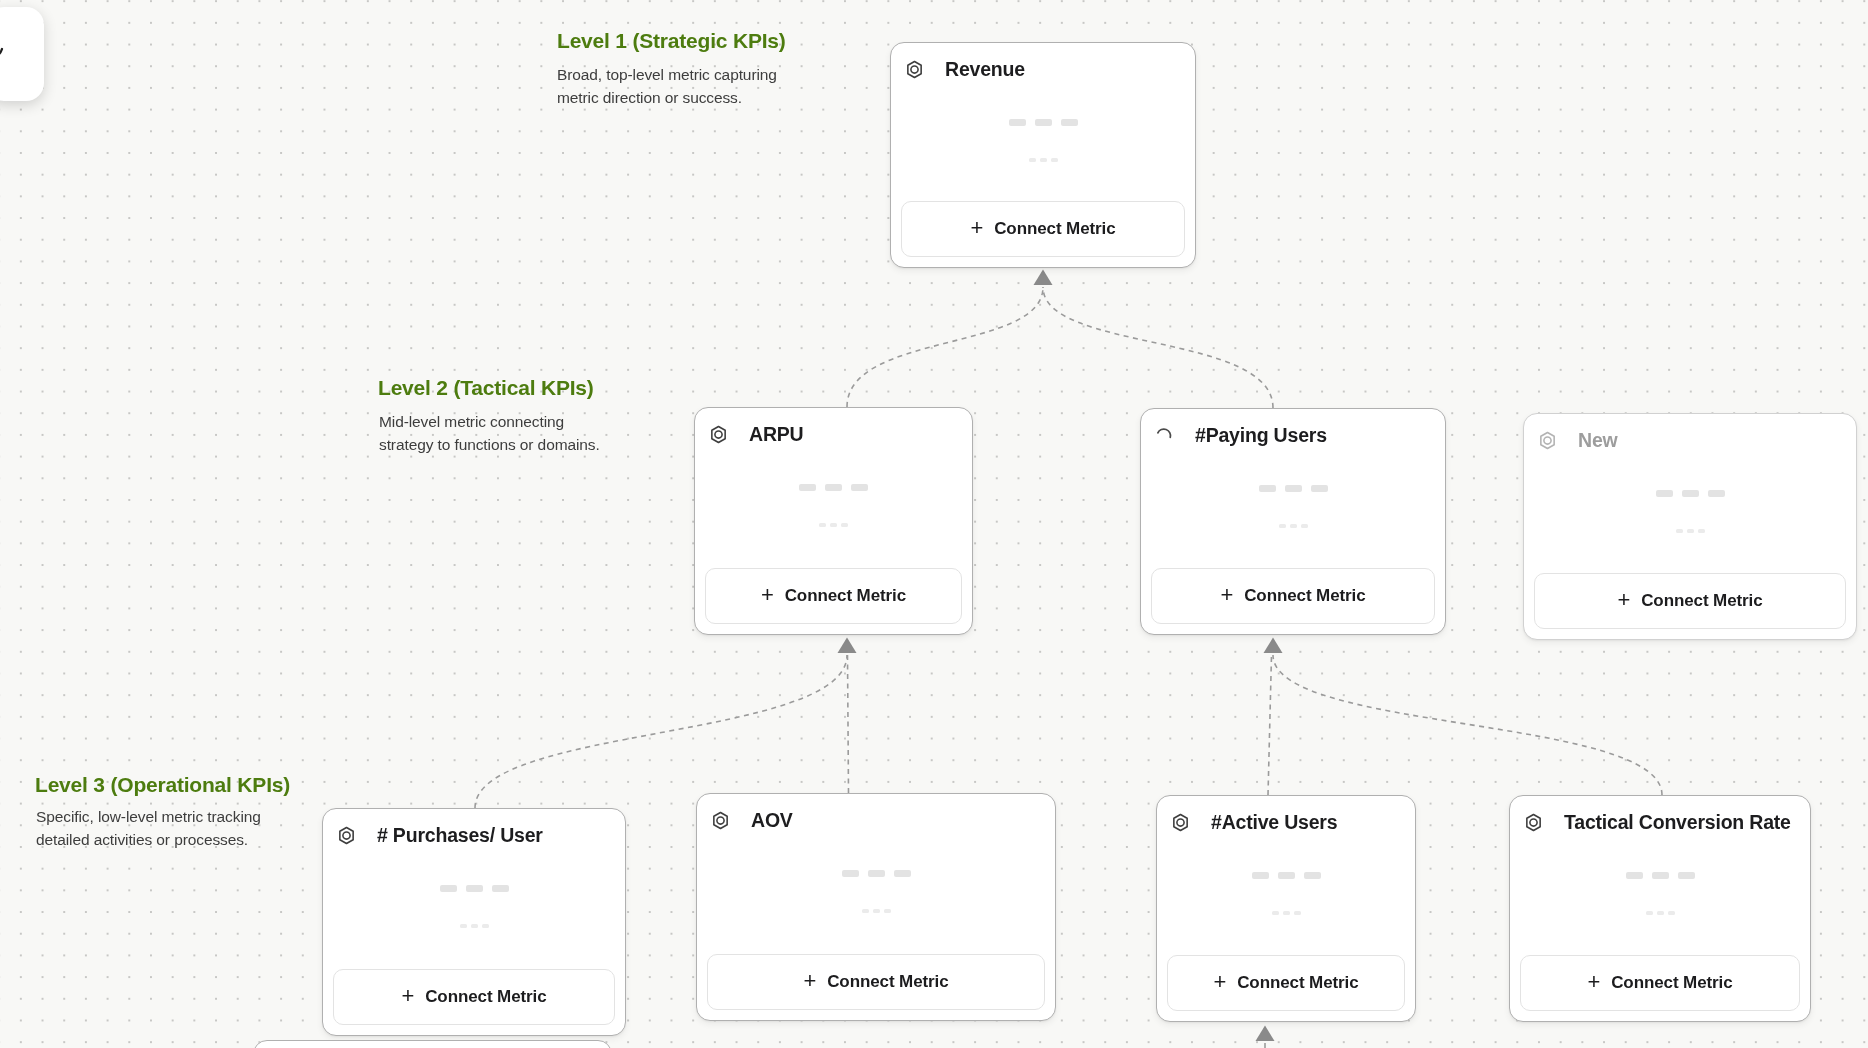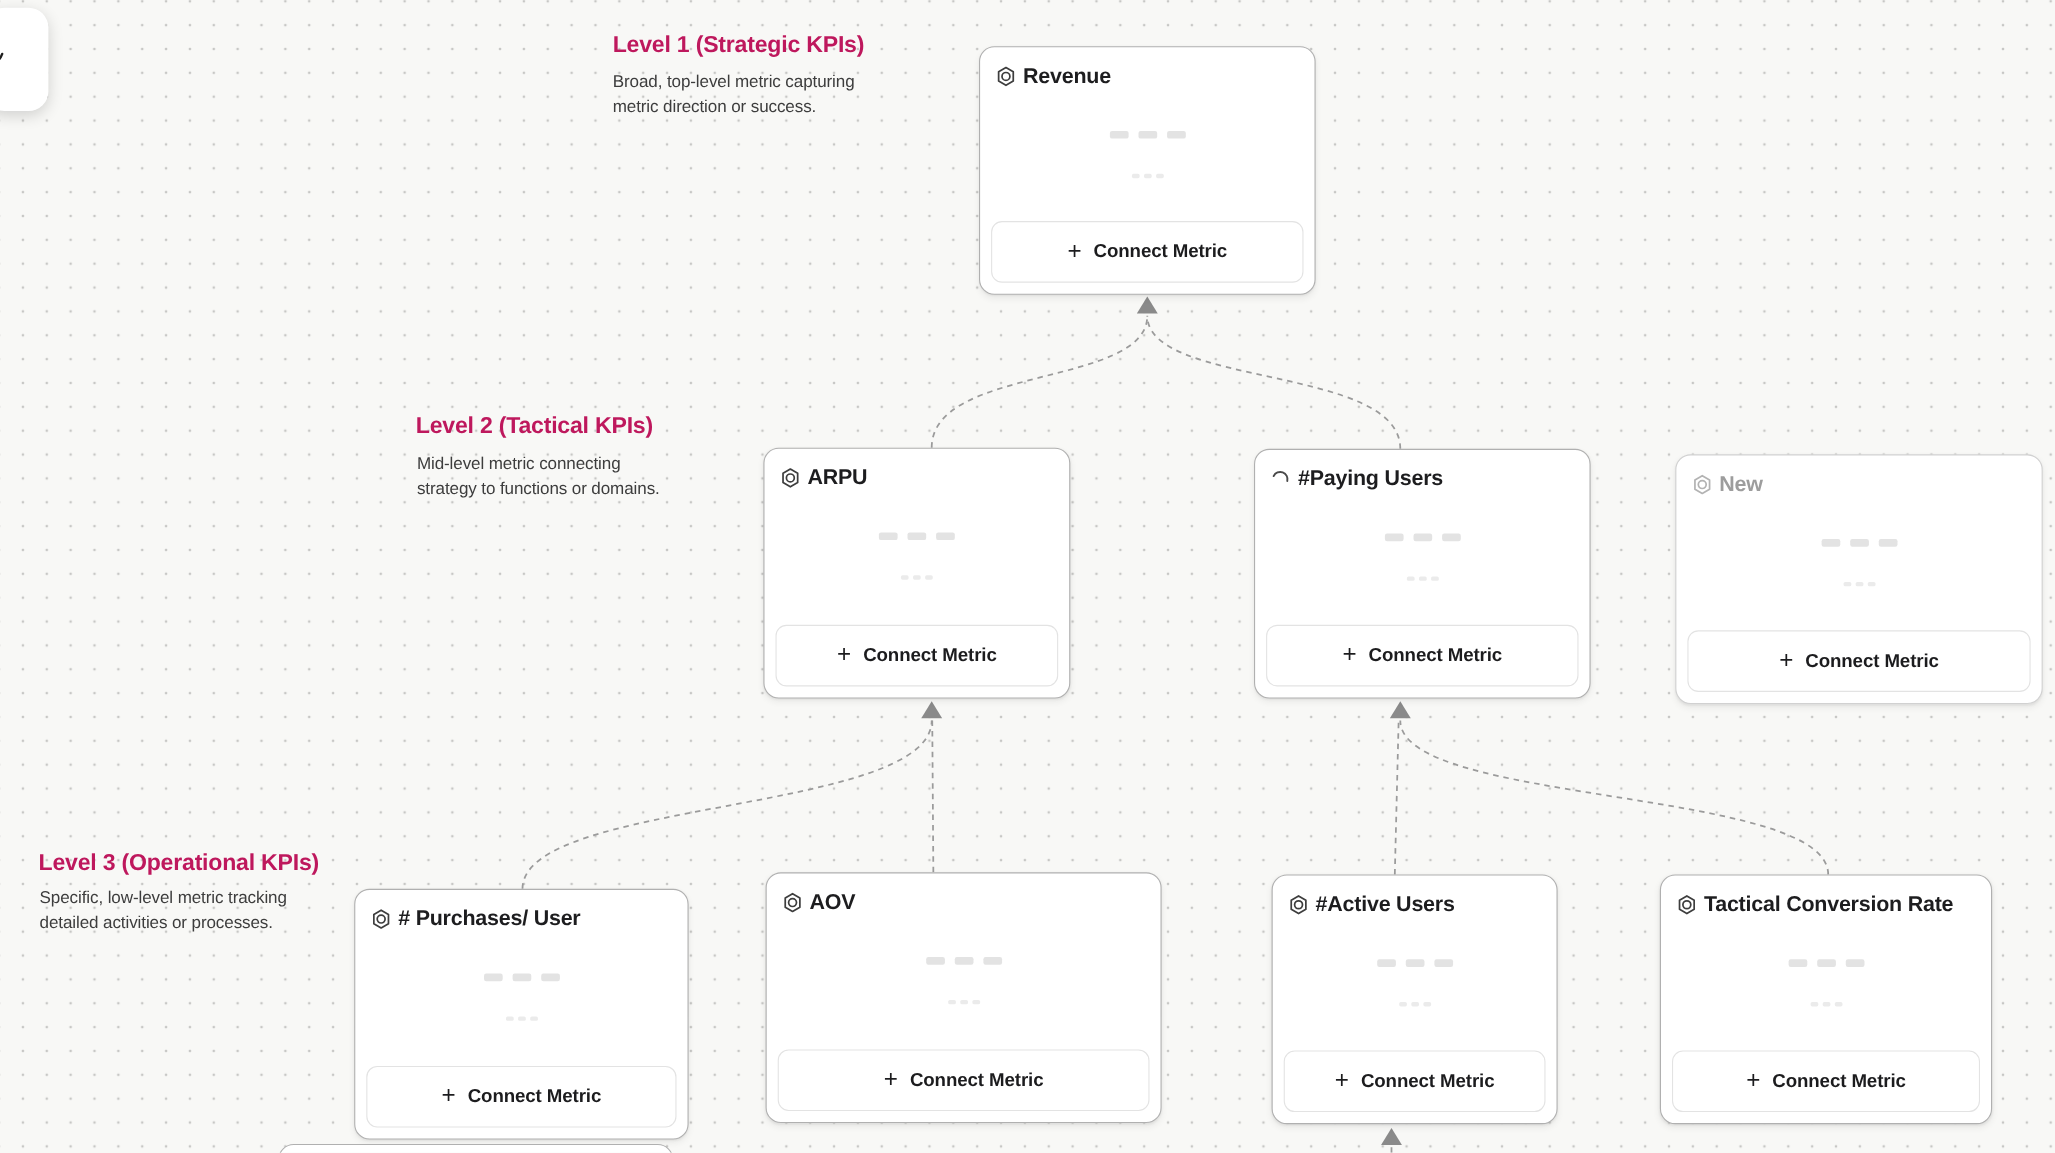--- a/index.html
+++ b/index.html
@@ -9,36 +9,36 @@
     background-image:radial-gradient(circle,#c7c7c5 1.1px,transparent 1.5px);
     background-size:21.7px 21.7px;
     background-position:10px 12px;
     font-family:"Liberation Sans",sans-serif;
     color:#1d1d1f;
   }
   .layer{position:absolute;left:0;top:0;}
 
   
   .section-title{
-    position:absolute;font-size:21px;font-weight:700;color:#be185d;
+    position:absolute;font-size:21px;font-weight:700;color:#4d7c0f;
     letter-spacing:-0.2px;white-space:nowrap;text-align:right;
   }
   .section-desc{
     position:absolute;font-size:15.5px;line-height:23px;color:#3d3d3d;
     letter-spacing:-0.1px;white-space:nowrap;
   }
 
   
   .card{
     position:absolute;background:#fff;border:1.5px solid #b0b0b0;border-radius:14px;
     box-shadow:0 1px 2px rgba(0,0,0,.05),0 3px 7px rgba(0,0,0,.06);
     box-sizing:border-box;
   }
   .card.draft{border-color:#d1d1d1;}
-  .card-header{position:absolute;top:15px;left:13px;display:flex;align-items:center;gap:5px;}
+  .card-header{position:absolute;top:15px;left:13px;display:flex;align-items:center;gap:20px;}
   .card-title{font-size:19.5px;font-weight:700;color:#1d1d1f;letter-spacing:-0.2px;white-space:nowrap;}
   .card.draft .card-title{color:#9d9d9d;}
   .icon-svg{display:block;flex:0 0 auto;}
 
   .skeleton{position:absolute;top:76px;left:0;right:0;display:flex;flex-direction:column;align-items:center;gap:32px;}
   .skel-row1{display:flex;gap:9px;}
   .skel-pill{width:17px;height:7px;border-radius:2px;background:#e3e3e3;}
   .skel-row2{display:flex;gap:4px;}
   .skel-dash{width:7px;height:4px;border-radius:1.5px;background:#ebebeb;}
 

